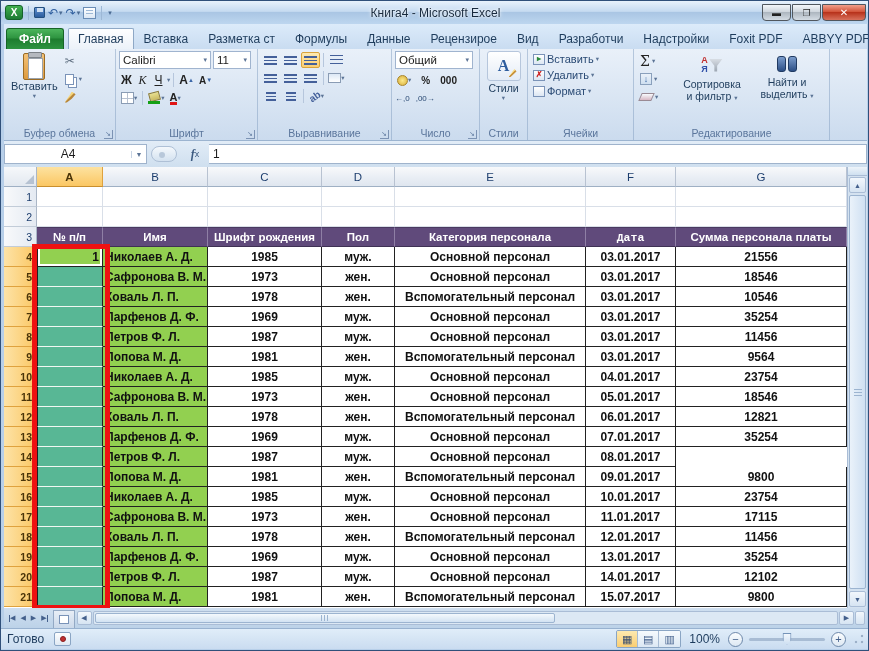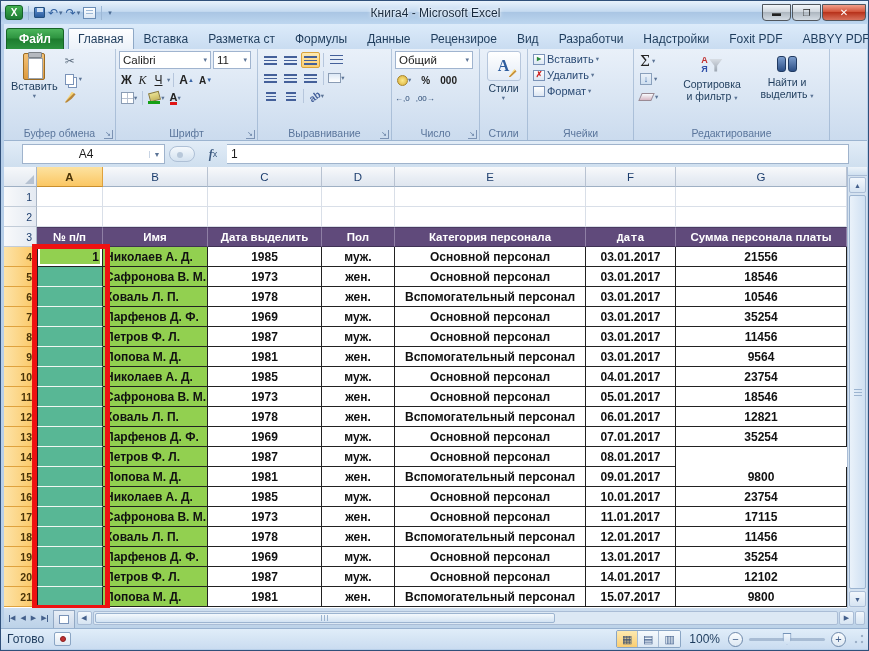--- a/index.html
+++ b/index.html
@@ -84,21 +84,21 @@
   .bigbtn2{display:flex;flex-direction:column;align-items:center;font-size:10.5px;color:#1e3c5c;line-height:1.15;text-align:center;padding:1px 3px;}
   .sortico{display:flex;align-items:center;gap:1px;height:26px;}
   .ay{display:flex;flex-direction:column;font-size:9px;font-weight:bold;line-height:1;}
   .ay .a{color:#c03030;} .ay .ya{color:#3050a8;}
   .funnel{width:14px;height:13px;background:linear-gradient(#d8dde4,#9aa4b0);clip-path:polygon(0 0,100% 0,60% 55%,60% 100%,40% 100%,40% 55%);}
   .binoc{display:flex;height:24px;align-items:center;}
   .binoc span{width:9px;height:16px;background:linear-gradient(#7a9ccc,#2c4f86);border:1px solid #203a62;border-radius:3px;}
   .binoc span:first-child{margin-right:2px;}
 
   
-  .fbar{top:140px;height:26px;background:linear-gradient(#e2ecf7,#cfdfef);display:flex;align-items:center;padding:2px 18px;}
+  .fbar{top:140px;height:26px;background:linear-gradient(#e2ecf7,#cfdfef);display:flex;align-items:center;padding:2px 0;}
   .namebox{width:143px;height:20px;background:#fff;border:1px solid #9fb3cc;display:flex;align-items:center;font-size:12px;color:#1c1c1c;}
   .namebox .nbtext{flex:1;text-align:center;}
   .namebox .nbdd{width:15px;font-size:7px;color:#5c7496;text-align:center;border-left:1px solid #c8d4e4;}
   .fgrip{width:26px;height:16px;border-radius:8px;background:linear-gradient(#f4f8fc,#d4e2f0);border:1px solid #aec0d6;margin:0 4px;position:relative;}
   .fgrip:after{content:"";position:absolute;left:7px;top:5px;width:6px;height:6px;border-radius:50%;background:#b8c8da;}
   .fxbtn{width:28px;height:20px;display:flex;align-items:center;justify-content:center;font-size:12px;color:#3c5a80;border:1px solid transparent;}
   .fxbtn i{font-family:"Liberation Serif",serif;font-weight:bold;}
   .finput{flex:1;height:20px;background:#fff;border:1px solid #9fb3cc;border-left:none;font-size:12px;color:#1c1c1c;display:flex;align-items:center;padding:0 4px;}
 
   
@@ -452,21 +452,21 @@
           <div class="cell c-plain" style="width: 114px;"></div>
           <div class="cell c-plain" style="width: 73px;"></div>
           <div class="cell c-plain" style="width: 191px;"></div>
           <div class="cell c-plain" style="width: 90px;"></div>
           <div class="cell c-plain" style="width: 171px;"></div>
         </div>
         <div class="grow">
           <div class="rowhdr">3</div>
           <div class="cell c-th" style="width: 66px;">№ п/п</div>
           <div class="cell c-th" style="width: 105px;">Имя</div>
-          <div class="cell c-th" style="width: 114px;">Дата выделить</div>
+          <div class="cell c-th" style="width: 114px;">Шрифт рождения</div>
           <div class="cell c-th" style="width: 73px;">Пол</div>
           <div class="cell c-th" style="width: 191px;">Категория персонала</div>
           <div class="cell c-th" style="width: 90px; font-family: Liberation Mono, monospace;">Дата</div>
           <div class="cell c-th" style="width: 171px;">Сумма персонала платы</div>
         </div>
         <div class="grow">
           <div class="rowhdr sel">4</div>
           <div class="cell c-a active" style="width: 66px;">1</div>
           <div class="cell c-name" style="width: 105px;">Николаев А. Д.</div>
           <div class="cell c-data" style="width: 114px;">1985</div>

